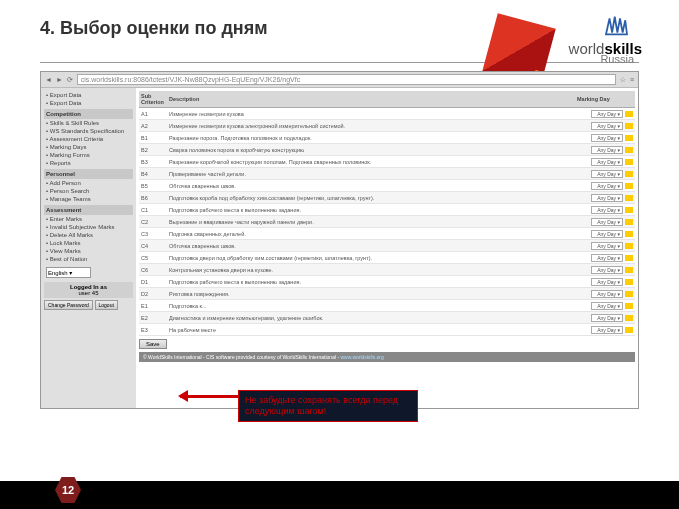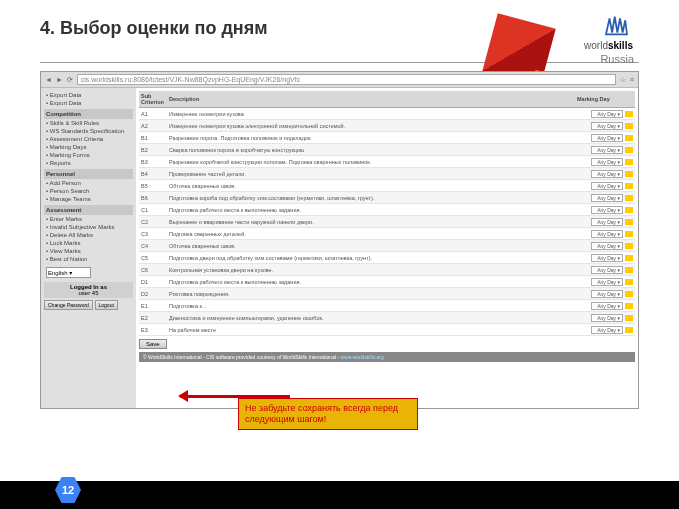--- a/index.html
+++ b/index.html
@@ -3,21 +3,21 @@
 <meta charset="utf-8">
 <style>
 *{margin:0;padding:0;box-sizing:border-box;font-family:Arial,sans-serif}
 body{width:679px;height:509px;background:#fff;position:relative;overflow:hidden}
 .slide{width:100%;height:100%;position:relative}
 .header{padding:18px 40px 8px}
 .title{font-size:18px;font-weight:bold;color:#333}
 .logo{position:absolute;top:8px;right:30px;width:110px;height:60px}
 .logo-hand{position:absolute;top:0;right:15px;width:35px;height:35px}
 .logo-hand svg{width:100%;height:100%}
-.logo-text{position:absolute;top:32px;right:16px;font-size:10px;color:#555}
+.logo-text{position:absolute;top:32px;right:7px;font-size:15px;color:#555}
 .logo-text b{color:#000}
 .logo-sub{position:absolute;top:45px;right:15px;font-size:11px;color:#777}
 .cube{position:absolute;width:60px;height:60px;transform:rotate(15deg)}
 .cube1{top:20px;right:130px;background:linear-gradient(135deg,#d32 50%,#a11 50%)}
 .cube2{top:75px;right:105px;width:45px;height:45px;background:linear-gradient(135deg,#fa0 50%,#d80 50%)}
 .hr{height:1px;background:#999;margin:15px 40px 8px}
 .browser{margin:0 40px;border:1px solid #999;background:#e8e8e8;font-size:7px;position:relative}
 .urlbar{background:#ddd;padding:2px 4px;display:flex;align-items:center;gap:4px;border-bottom:1px solid #bbb}
 .urlbar span{color:#666}
 .url-input{flex:1;background:#fff;border:1px solid #aaa;padding:1px 3px;color:#888}
@@ -32,25 +32,25 @@
 .table{width:100%;border-collapse:collapse;font-size:5.5px}
 .table th{background:#d8d8d8;padding:2px;text-align:left;border-bottom:1px solid #aaa;color:#444}
 .table td{padding:1.5px 2px;border-bottom:1px solid #e5e5e5;color:#555}
 .table tr:nth-child(even) td{background:#f5f5f5}
 .col-code{width:28px}
 .col-day{width:60px;text-align:right}
 .day-sel{border:1px solid #aaa;background:#fff;padding:0 2px;font-size:5px;display:inline-block;width:32px}
 .flag{display:inline-block;width:8px;height:6px;background:#fc0;vertical-align:middle;margin-left:2px}
 .arrow{position:absolute;left:180px;top:395px;width:110px;height:3px;background:#c00}
 .arrow:before{content:"";position:absolute;left:-8px;top:-5px;border:6px solid transparent;border-right:10px solid #c00}
-.callout{position:absolute;left:238px;top:398px;background:#eab308;border:1px solid #c00;padding:4px 6px;font-size:9px;color:#c00;width:180px;line-height:1.2}
+.callout{position:absolute;left:238px;top:390px;background:#0f172a;border:1px solid #c00;padding:4px 6px;font-size:9px;color:#c00;width:180px;line-height:1.2}
 .save-btn{background:linear-gradient(#eee,#ccc);border:1px solid #888;padding:1px 6px;font-size:6px;margin:3px 0;display:inline-block}
 .footer-bar{background:#888;color:#fff;padding:2px 4px;font-size:5px}
 .footer-bar a{color:#adf}
-.page-num{position:absolute;bottom:6px;left:55px;width:26px;height:26px;background:#3b82f6;color:#fff;display:flex;align-items:center;justify-content:center;font-size:11px;font-weight:bold;clip-path:polygon(25% 0,75% 0,100% 50%,75% 100%,25% 100%,0 50%)}
+.page-num{position:absolute;bottom:6px;left:55px;width:26px;height:26px;background:#7f1d1d;color:#fff;display:flex;align-items:center;justify-content:center;font-size:11px;font-weight:bold;clip-path:polygon(25% 0,75% 0,100% 50%,75% 100%,25% 100%,0 50%)}
 .black-bar{position:absolute;bottom:0;left:0;right:0;height:28px;background:#000}
 </style>
 </head>
 <body>
 
 <div class="slide">
   <div class="header">
     <div class="title">4. Выбор оценки по дням</div>
   </div>
   <div class="cube cube1"></div>

